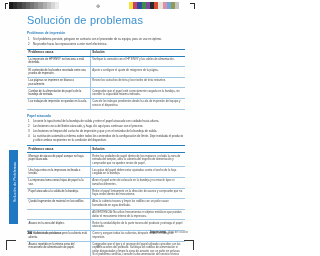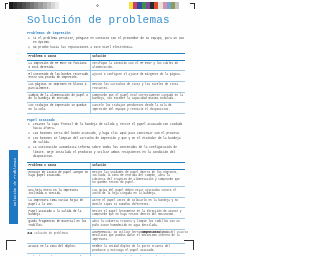--- a/index.html
+++ b/index.html
@@ -3,21 +3,21 @@
 <meta charset="utf-8">
 <style>
   html,body{margin:0;padding:0;}
   body{
     width:200px;height:256px;
     background:#ffffff;
     font-family:"Liberation Sans", sans-serif;
     overflow:hidden;
     position:relative;
   }
-  #page{position:absolute;inset:0;background:#fefefe;font-family:Liberation Mono, monospace;}
+  #page{position:absolute;inset:0;background:#fefefe;}
 
   
   .calstrip{position:absolute;top:2px;height:7px;display:flex;}
   .calstrip .sw{width:4.2px;height:7px;}
   #gray-strip{left:9px;}
   #color-strip{left:129px;}
   .tick{position:absolute;background:#2b2b2b;}
   #tick-left{left:5px;top:3px;width:3px;height:1.2px;}
   #tick-left2{left:5px;top:3px;width:1.2px;height:6px;}
   #tick-right{left:190px;top:3px;width:4px;height:1.2px;}

